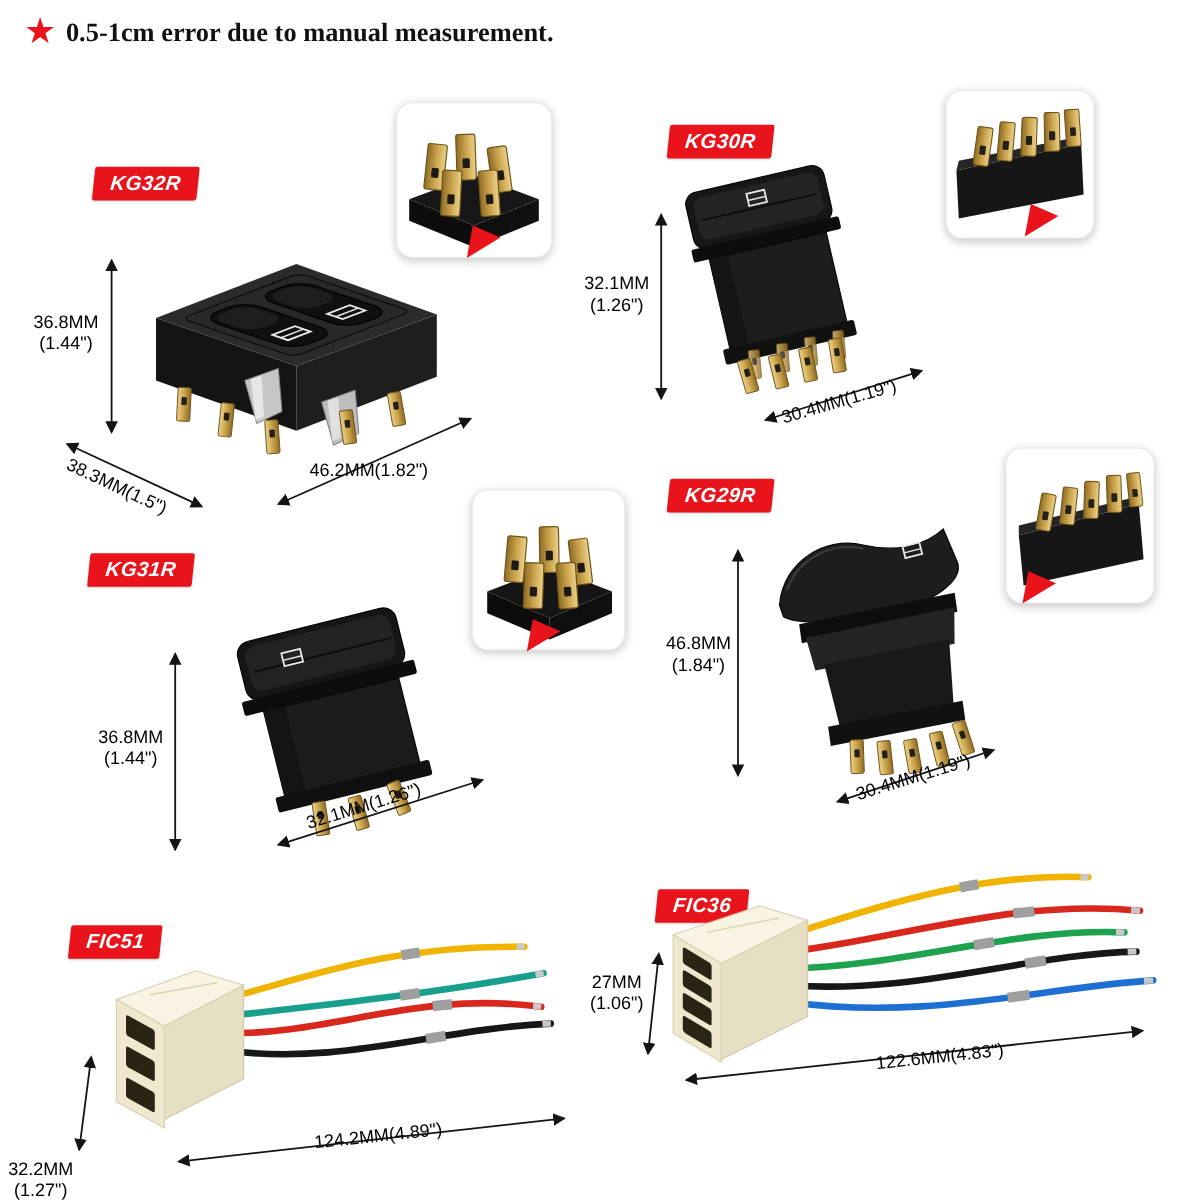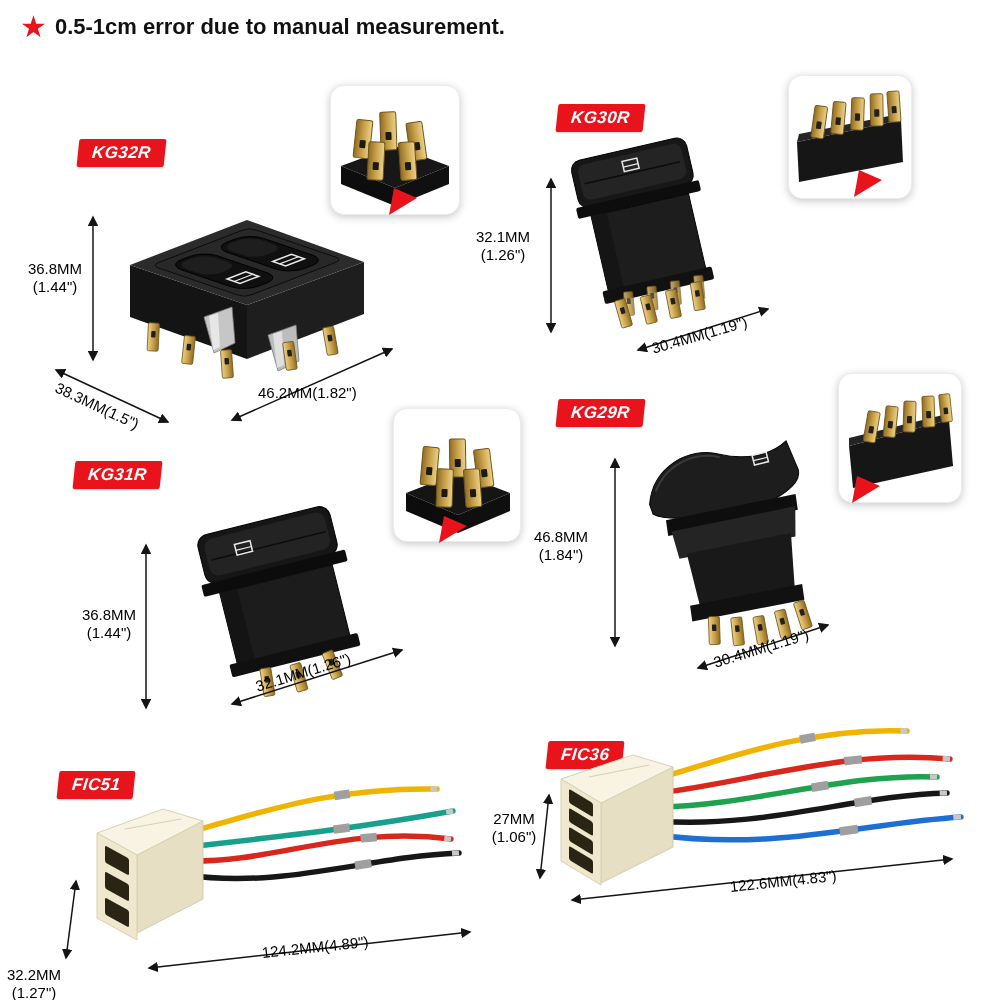--- a/index.html
+++ b/index.html
@@ -1,21 +1,21 @@
 <!DOCTYPE html>
 <html><head>
 <meta charset="utf-8">
 <style>
   html,body{margin:0;padding:0;background:#fff;}
   .canvas{position:relative;width:1000px;height:1000px;background:#ffffff;
           font-family:"Liberation Sans",sans-serif;overflow:hidden;}
   .abs{position:absolute;}
   .header{position:absolute;left:20px;top:12px;display:flex;align-items:center;gap:8px;}
   .star{color:#e8131b;font-size:30px;line-height:1;}
-  .note-text{font-size:22px;font-weight:600;color:#111;}
+  .note-text{font-size:22px;font-weight:600;color:#111;font-family:Liberation Serif, serif;}
   .tag{position:absolute;background:#e8131b;color:#fff;font-weight:700;font-style:italic;
        font-size:17px;padding:4px 14px;transform:skewX(-6deg);border-radius:2px;
        letter-spacing:.4px;box-shadow:0 1px 2px rgba(0,0,0,.2);}
   .inset{position:absolute;background:#fff;border:1px solid #ececec;border-radius:14px;
          box-shadow:0 2px 8px rgba(0,0,0,.22);overflow:hidden;}
   .dim{position:absolute;color:#000;font-size:15px;font-weight:500;line-height:1.2;
        text-align:center;white-space:nowrap;}
   .dim.rot{transform-origin:0 50%;}
   .dimline line{stroke:#141414;stroke-width:1.5;}
 </style>
@@ -154,21 +154,21 @@
       <use href="#pin" transform="translate(106,46) rotate(176) scale(1.1)"></use>
     </svg>
   </div>
   <svg class="abs" style="left:851px;top:166px" width="34" height="34">
     <polygon points="3,31 8,4 31,14" fill="#e8131b"></polygon>
   </svg>
 
   <svg class="abs dimline" style="left:538px;top:172px" width="26" height="168">
     <line x1="13" y1="7" x2="13" y2="160" marker-start="url(#arw)" marker-end="url(#arw)"></line>
   </svg>
-  <div class="dim" style="left:474px;top:228px;width:58px">
+  <div class="dim" style="left:485px;top:228px;width:58px">
     <div>32.1MM</div>
     <div>(1.26")</div>
   </div>
   <svg class="abs dimline" style="left:628px;top:298px" width="150" height="62">
     <line x1="10" y1="52" x2="140" y2="11" marker-start="url(#arw)" marker-end="url(#arw)"></line>
   </svg>
   <div class="dim rot" style="left:652px;top:340px;transform:rotate(-16deg)">30.4MM(1.19")</div>
 
   <div class="tag" style="left:74px;top:461px">
     <span>KG31R</span>
@@ -254,21 +254,21 @@
       <use href="#pin" transform="translate(108,48) rotate(174)"></use>
     </svg>
   </div>
   <svg class="abs" style="left:849px;top:472px" width="34" height="34">
     <polygon points="3,31 8,4 31,14" fill="#e8131b"></polygon>
   </svg>
 
   <svg class="abs dimline" style="left:602px;top:452px" width="26" height="202">
     <line x1="13" y1="7" x2="13" y2="194" marker-start="url(#arw)" marker-end="url(#arw)"></line>
   </svg>
-  <div class="dim" style="left:531px;top:528px;width:60px">
+  <div class="dim" style="left:552px;top:528px;width:60px">
     <div>46.8MM</div>
     <div>(1.84")</div>
   </div>
   <svg class="abs dimline" style="left:688px;top:612px" width="150" height="68">
     <line x1="10" y1="56" x2="140" y2="13" marker-start="url(#arw)" marker-end="url(#arw)"></line>
   </svg>
   <div class="dim rot" style="left:714px;top:654px;transform:rotate(-17deg)">30.4MM(1.19")</div>
 
   <div class="tag" style="left:58px;top:771px">
     <span>FIC51</span>

